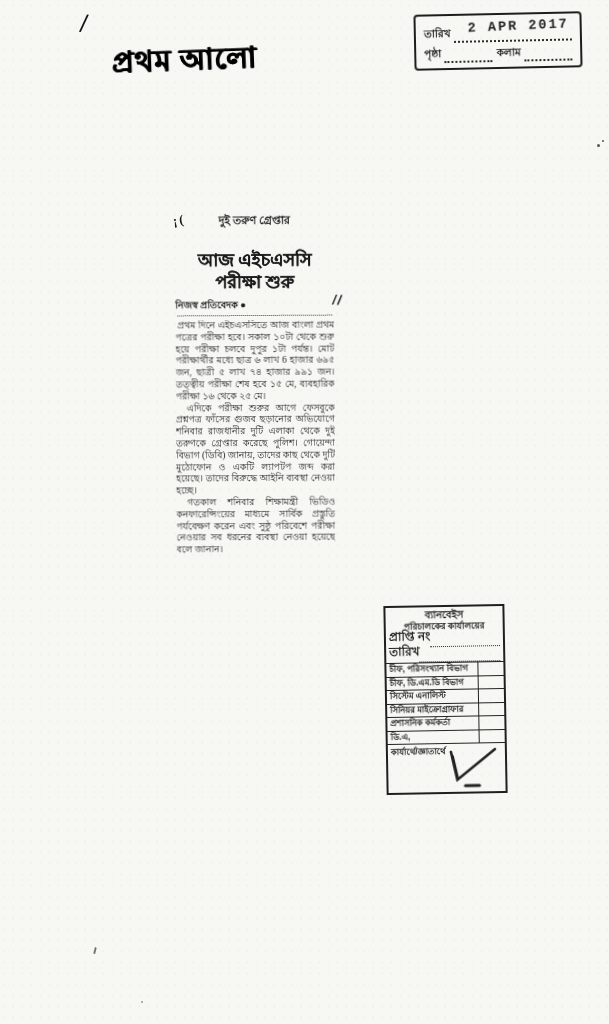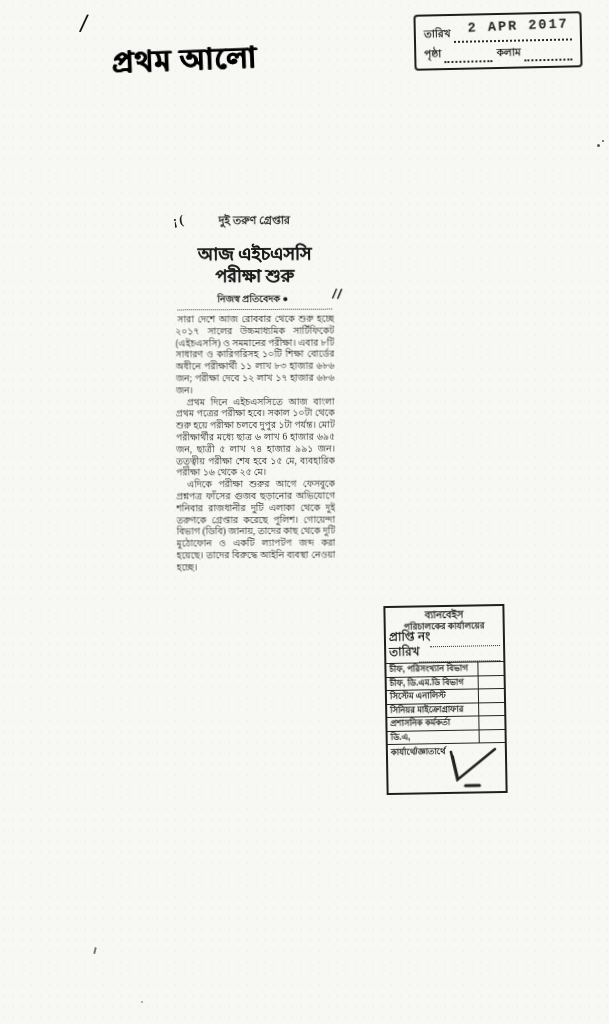--- a/index.html
+++ b/index.html
@@ -43,22 +43,22 @@
   }
   
   .article{position:absolute;left:176px;top:210px;width:159px;transform:rotate(-0.3deg);}
   .kicker-row{position:relative;text-align:center;}
   .pen-mark-left{position:absolute;left:-2px;top:2px;font-size:13px;font-weight:bold;
     transform:rotate(-8deg);letter-spacing:2px;}
   .pen-mark-right{position:absolute;right:-8px;top:40px;font-size:15px;font-weight:bold;
     transform:rotate(4deg);letter-spacing:1px;}
   .kicker{font-size:11px;font-weight:bold;display:inline-block;filter:blur(0.35px);}
   .headline{text-align:center;font-size:17.5px;font-weight:bold;line-height:22px;
-    margin-top:12px;filter:blur(0.3px);text-shadow:0.4px 0 0 #111;}
-  .byline{text-align:center;font-size:9.5px;font-weight:bold;margin:5px 4px 1px 0;
+    margin-top:18px;filter:blur(0.3px);text-shadow:0.4px 0 0 #111;}
+  .byline{text-align:left;font-size:9.5px;font-weight:bold;margin:5px 4px 1px 0;
     filter:blur(0.3px);}
   .dotrule{border-bottom:1.5px dotted #444;margin:1px 2px 4px 2px;height:1px;}
   .body{height:362px;overflow:hidden;}
   .body p{
     margin:0;font-size:9.3px;line-height:11.8px;text-align:justify;
     text-indent:11px;color:#1f1f1f;
     filter:blur(0.5px) contrast(1.05);
   }
   .body p:first-child{text-indent:2px;}
   
@@ -116,23 +116,23 @@
       <span class="kicker">দুই তরুণ গ্রেপ্তার</span>
     </div>
     <div class="headline">
       <span>আজ এইচএসসি</span><br>
       <span>পরীক্ষা শুরু</span>
       <span class="pen-mark-right">//</span>
     </div>
     <div class="byline">নিজস্ব প্রতিবেদক ●</div>
     <div class="dotrule"></div>
     <div class="body">
-      <p>সারা দেশে আজ রোববার থেকে শুরু হচ্ছে ২০১৭ সালের উচ্চমাধ্যমিক সার্টিফিকেট (এইচএসসি) ও সমমানের পরীক্ষা। এবার ৮টি সাধারণ ও কারিগরিসহ ১০টি শিক্ষা বোর্ডের অধীনে পরীক্ষার্থী ১১ লাখ ৮৩ হাজার ৬৮৬ জন; পরীক্ষা দেবে ১২ লাখ ১৭ হাজার ৬৮৬ জন।</p>
       <p>প্রথম দিনে এইচএসসিতে আজ বাংলা প্রথম পত্রের পরীক্ষা হবে। সকাল ১০টা থেকে শুরু হয়ে পরীক্ষা চলবে দুপুর ১টা পর্যন্ত। মোট পরীক্ষার্থীর মধ্যে ছাত্র ৬ লাখ 6 হাজার ৬৯৫ জন, ছাত্রী ৫ লাখ ৭৪ হাজার ৯৯১ জন। তত্ত্বীয় পরীক্ষা শেষ হবে ১৫ মে, ব্যবহারিক পরীক্ষা ১৬ থেকে ২৫ মে।</p>
       <p>এদিকে পরীক্ষা শুরুর আগে ফেসবুকে প্রশ্নপত্র ফাঁসের গুজব ছড়ানোর অভিযোগে শনিবার রাজধানীর দুটি এলাকা থেকে দুই তরুণকে গ্রেপ্তার করেছে পুলিশ। গোয়েন্দা বিভাগ (ডিবি) জানায়, তাদের কাছ থেকে দুটি মুঠোফোন ও একটি ল্যাপটপ জব্দ করা হয়েছে। তাদের বিরুদ্ধে আইনি ব্যবস্থা নেওয়া হচ্ছে।</p>
+      <p>গতকাল শনিবার শিক্ষামন্ত্রী ভিডিও কনফারেন্সিংয়ের মাধ্যমে সার্বিক প্রস্তুতি পর্যবেক্ষণ করেন এবং সুষ্ঠু পরিবেশে পরীক্ষা নেওয়ার সব ধরনের ব্যবস্থা নেওয়া হয়েছে বলে জানান।</p>
     </div>
   </div>
 
   <div class="receipt">
     <div class="r-head1">ব্যানবেইস</div>
     <div class="r-head2">পরিচালকের কার্যালয়ের</div>
     <div class="r-dotline">
       <span class="lab">প্রাপ্তি নং</span>
       <span class="dotfill"></span>
     </div>

